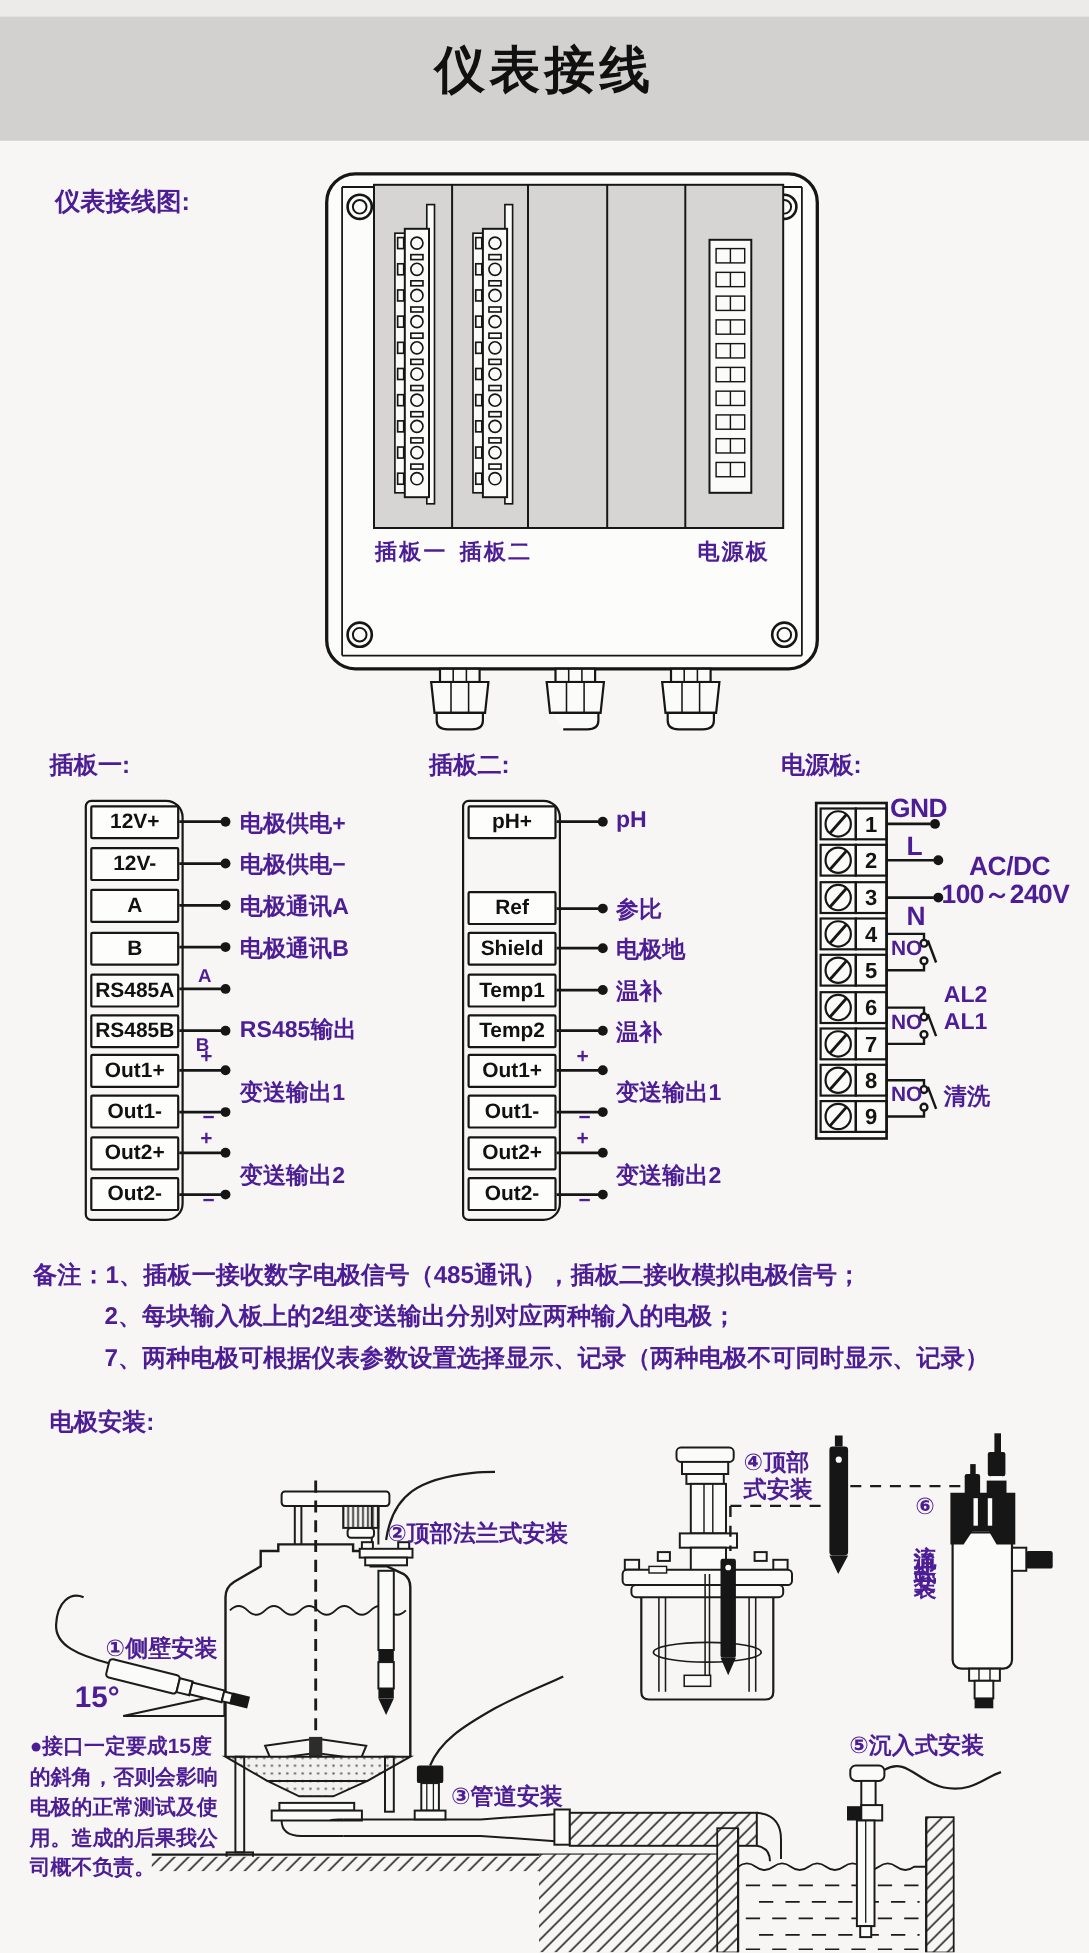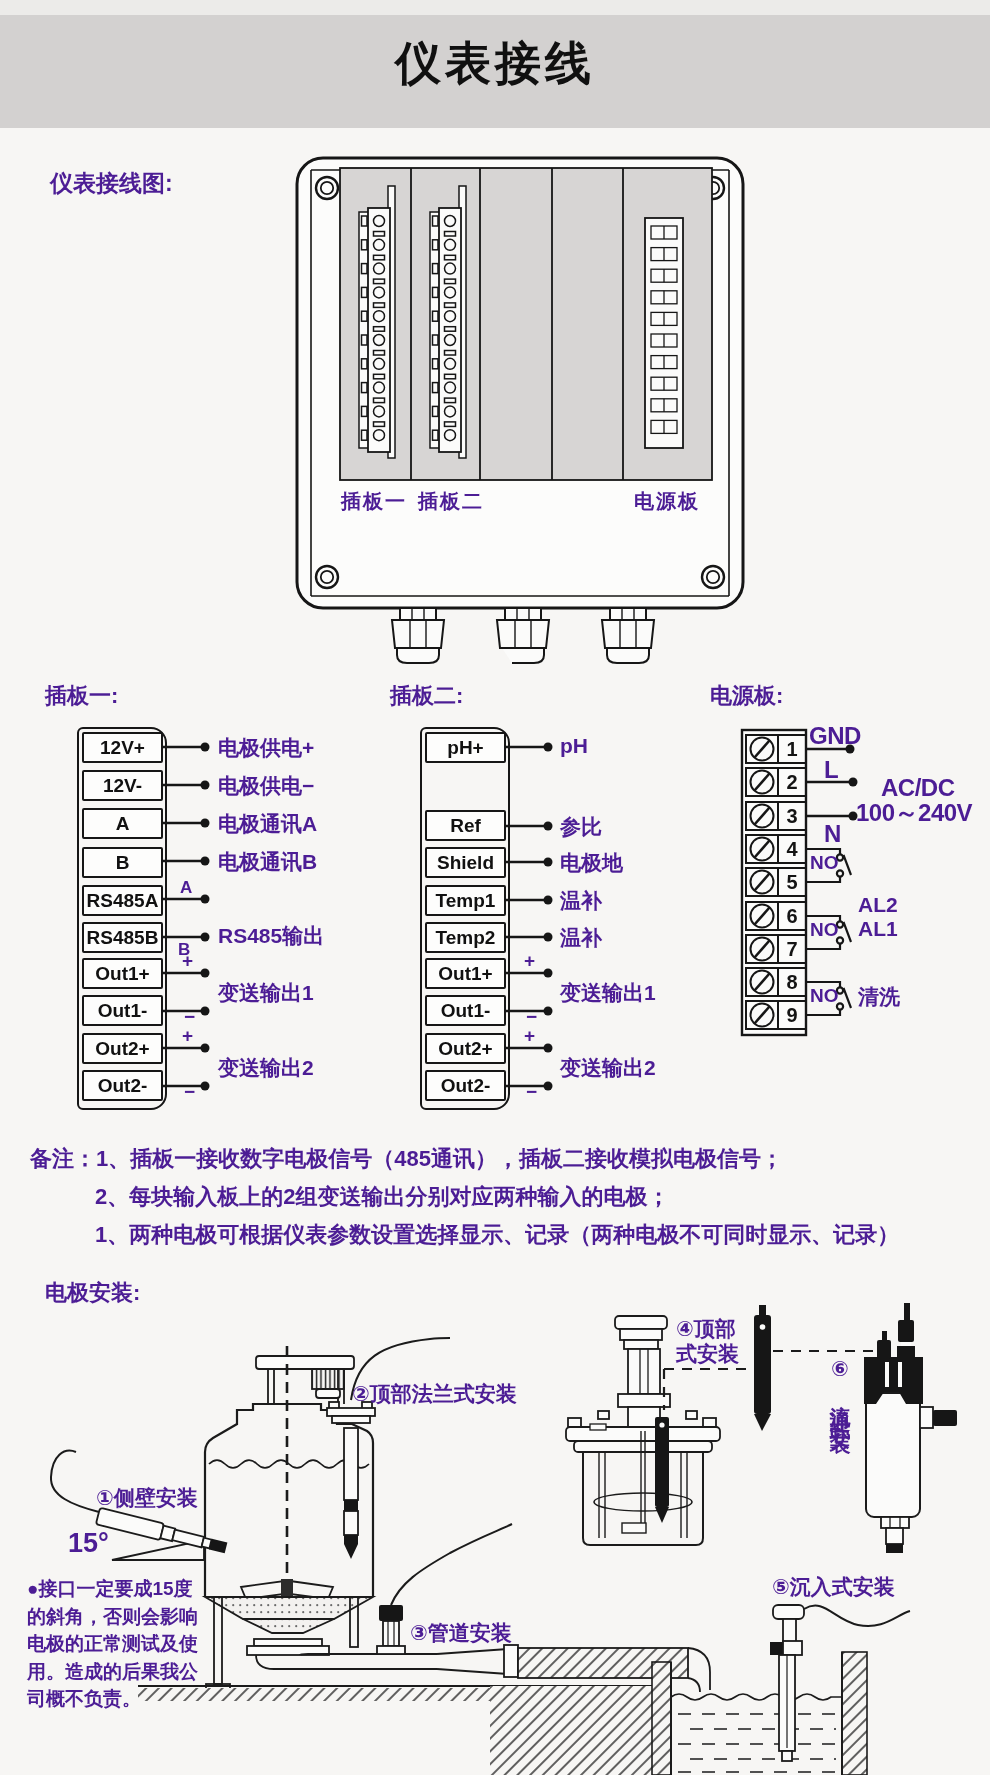--- a/index.html
+++ b/index.html
@@ -498,21 +498,21 @@
   <div class="t pwr" style="left:856px;top:797px;">100～240V</div>
   <div class="t no" style="left:810px;top:852px;">NO</div>
   <div class="t cn" style="left:858px;top:850px;margin-top:43px;">AL2</div>
   <div class="t no" style="left:810px;top:919px;">NO</div>
   <div class="t cn" style="left:858px;top:917px;">AL1</div>
   <div class="t no" style="left:810px;top:985px;">NO</div>
   <div class="t cn" style="left:858px;top:983px;">清洗</div>
 
   <div class="t note" style="left:30px;top:1144px;">备注：1、插板一接收数字电极信号（485通讯），插板二接收模拟电极信号；</div>
   <div class="t note" style="left:95px;top:1182px;">2、每块输入板上的2组变送输出分别对应两种输入的电极；</div>
-  <div class="t note" style="left:95px;top:1220px;">1、两种电极可根据仪表参数设置选择显示、记录（两种电极不可同时显示、记录）</div>
+  <div class="t note" style="left:95px;top:1220px;">7、两种电极可根据仪表参数设置选择显示、记录（两种电极不可同时显示、记录）</div>
 
   <div class="t sec" style="left:45px;top:1278px;">电极安装:</div>
   <div class="t cn" style="left:96px;top:1484px;">①侧壁安装</div>
   <div class="t cn" style="left:352px;top:1380px;">②顶部法兰式安装</div>
   <div class="t cn" style="left:410px;top:1619px;">③管道安装</div>
   <div class="t cn" style="left:676px;top:1315px;">④顶部</div>
   <div class="t cn" style="left:676px;top:1340px;">式安装</div>
   <div class="t cn" style="left:772px;top:1573px;">⑤沉入式安装</div>
   <div class="t vlabel" style="left:826px;top:1357px;height:180px;">⑥流通式安装</div>
   <div class="t" style="left:68px;top:1528px;font-size:27px;font-weight:700;">15°</div>

